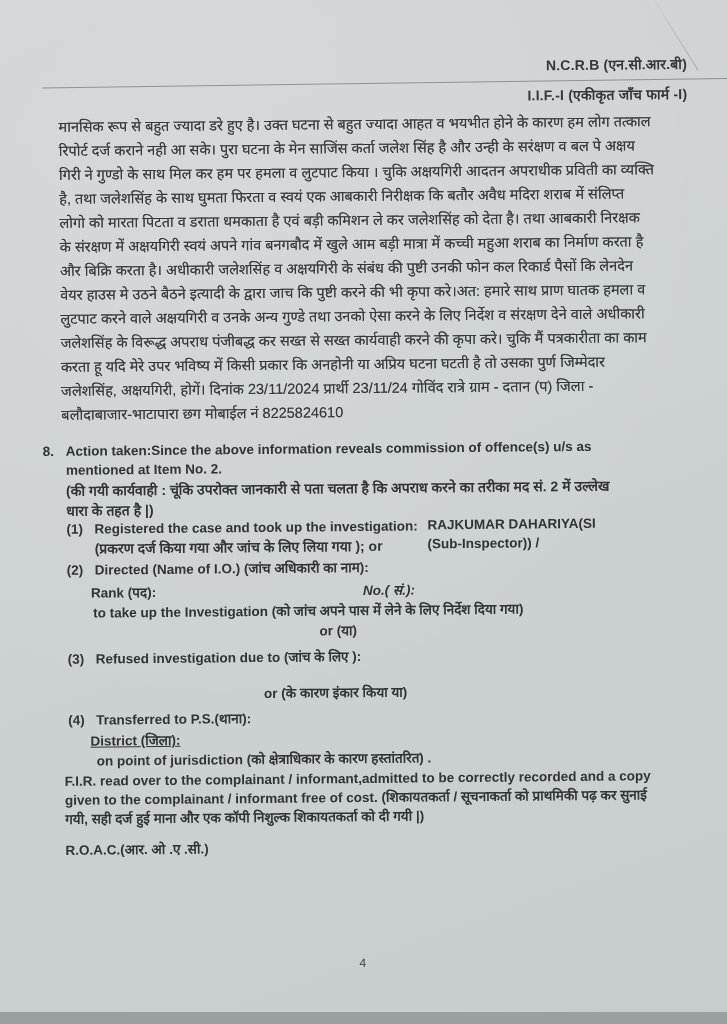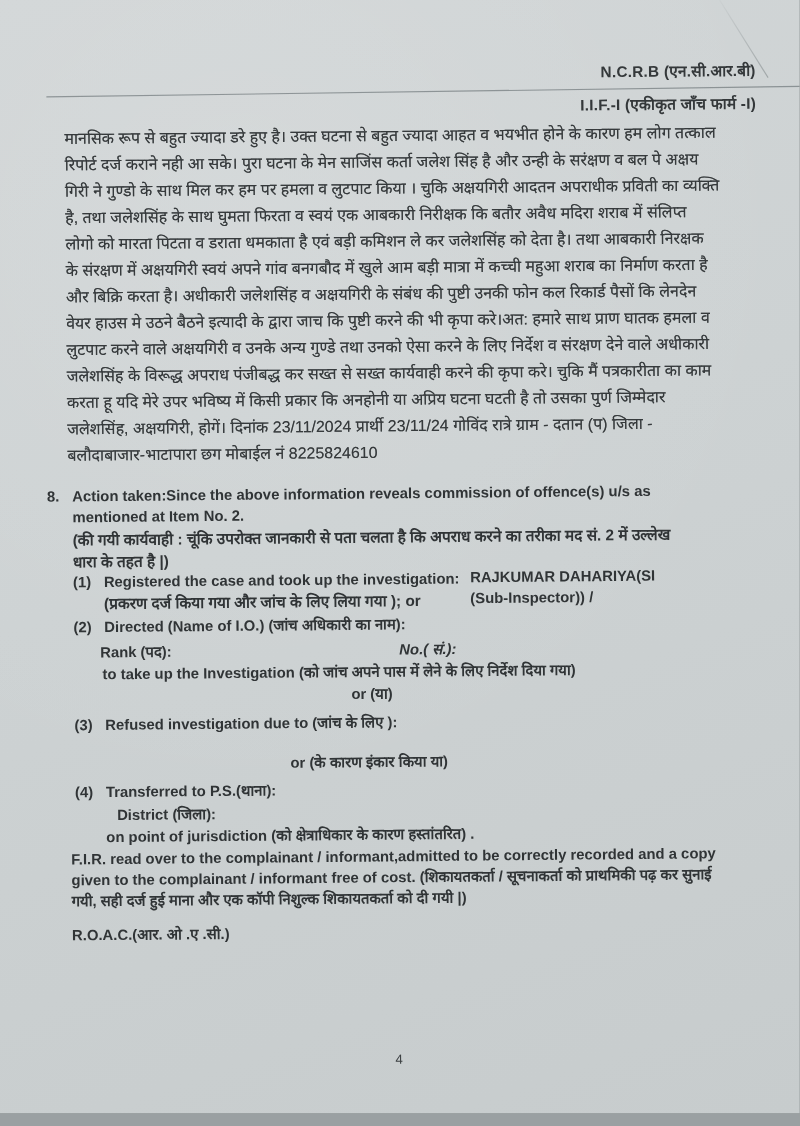--- a/index.html
+++ b/index.html
@@ -103,21 +103,21 @@
       </div>
     </div>
     <div class="abs bold-en" style="left:262px; top:683px;">or (के कारण इंकार किया या)</div>
 
     <div class="abs" style="left:66px; top:708px;">
       <span class="num bold-en">(4)</span>
       <div style="margin-left:28px;">
         <div class="bold-en">Transferred to P.S.(थाना):</div>
       </div>
     </div>
-    <div class="abs bold-en" style="left:104px; top:729px;">District (जिला):</div>
+    <div class="abs bold-en" style="left:88px; top:729px;text-decoration:underline;">District (जिला):</div>
     <div class="abs bold-en" style="left:94px; top:749px;">on point of jurisdiction (को क्षेत्राधिकार के कारण हस्तांतरित) .</div>
 
     <div class="abs" style="left:62px; top:769px;">
       <div class="bold-en">F.I.R. read over to the complainant / informant,admitted to be correctly recorded and a copy</div>
       <div class="bold-en">given to the complainant / informant free of cost. (शिकायतकर्ता / सूचनाकर्ता को प्राथमिकी पढ़ कर सुनाई</div>
       <div class="bold-en">गयी, सही दर्ज हुई माना और एक कॉपी निशुल्क शिकायतकर्ता को दी गयी |)</div>
     </div>
 
     <div class="abs bold-en" style="left:62px; top:838px;">R.O.A.C.(आर. ओ .ए .सी.)</div>
 

